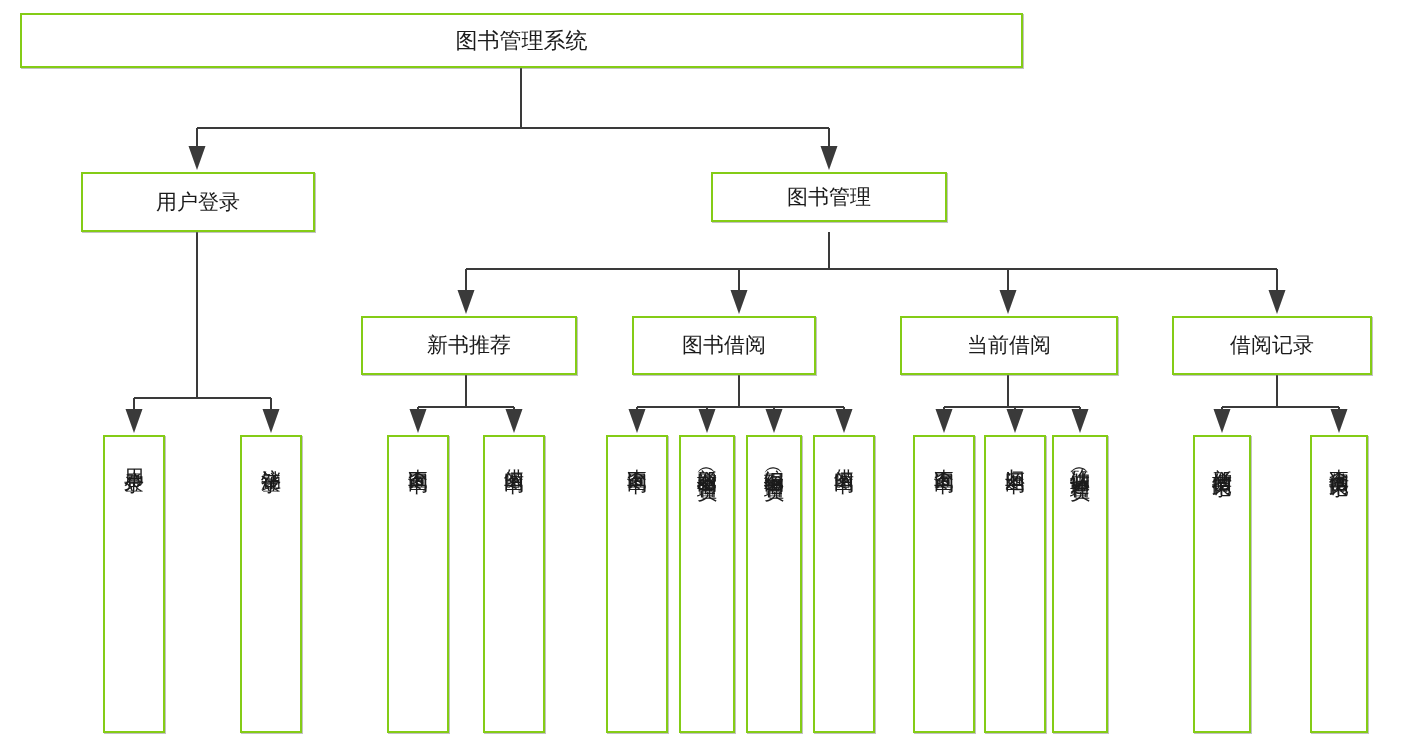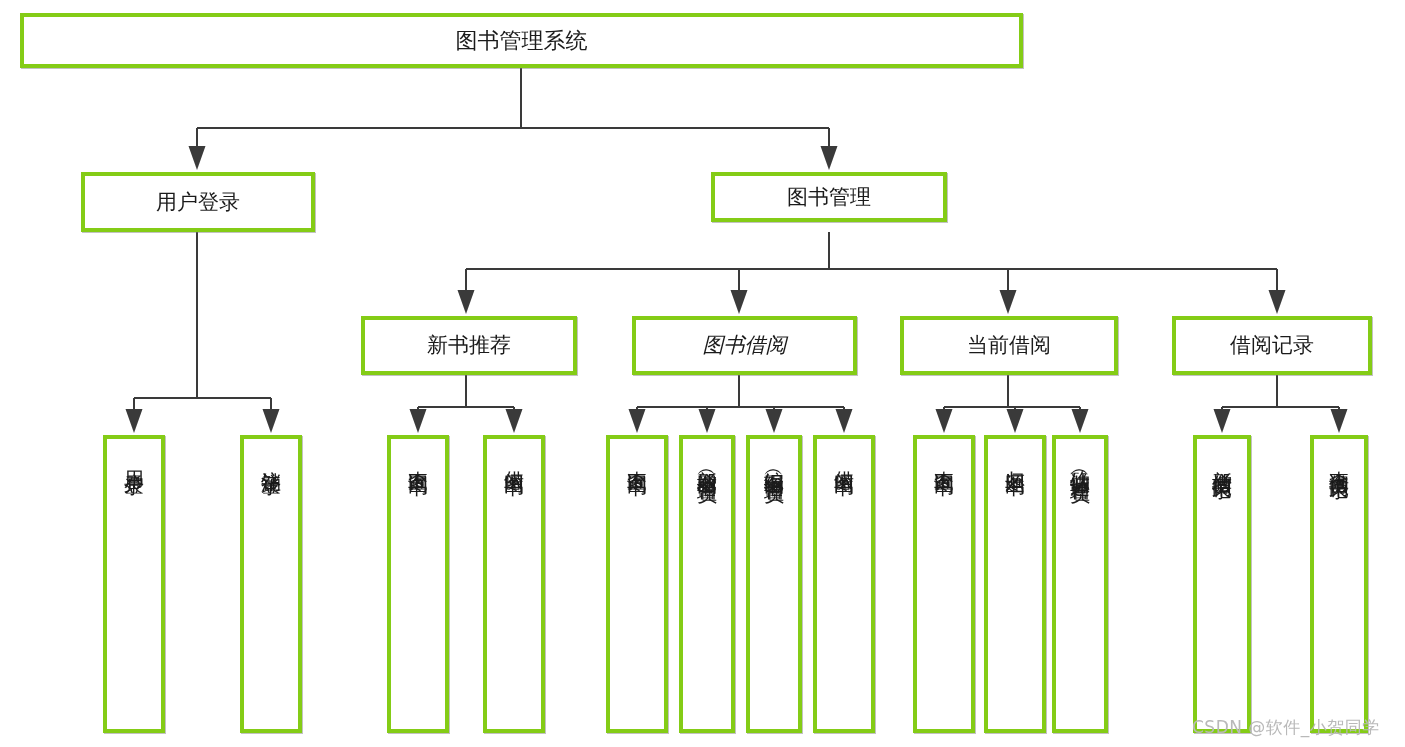--- a/index.html
+++ b/index.html
@@ -23,21 +23,21 @@
     left: 0;
     top: 0;
     width: 1405px;
     height: 747px;
     pointer-events: none;
   }
   .node {
     position: absolute;
     box-sizing: border-box;
     background: #ffffff;
-    border: 4px solid #84cc16;
+    border: 2px solid #84cc16;
     display: flex;
     align-items: center;
     justify-content: center;
     box-shadow: 1px 1px 0 rgba(120,120,120,0.45);
   }
   .node .label {
     color: #1b1b1b;
     line-height: 1.18;
     text-align: center;
     white-space: nowrap;
@@ -132,21 +132,21 @@
       </div>
       <div class="node l2 horiz" style="left: 81px; top: 172px; width: 234px; height: 60px;">
         <span class="label">用户登录</span>
       </div>
       <div class="node l2 horiz" style="left: 711px; top: 172px; width: 236px; height: 50px;">
         <span class="label">图书管理</span>
       </div>
       <div class="node l3 horiz" style="left: 361px; top: 316px; width: 216px; height: 59px; justify-content: center;">
         <span class="label">新书推荐</span>
       </div>
-      <div class="node l3 horiz" style="left: 632px; top: 316px; width: 225px; height: 59px; font-style: italic;">
+      <div class="node l3 horiz" style="left: 632px; top: 316px; width: 184px; height: 59px;">
         <span class="label">图书借阅</span>
       </div>
       <div class="node l3 horiz" style="left: 900px; top: 316px; width: 218px; height: 59px; align-items: center;">
         <span class="label">当前借阅</span>
       </div>
       <div class="node l3 horiz" style="left: 1172px; top: 316px; width: 200px; height: 59px;">
         <span class="label">借阅记录</span>
       </div>
       <div class="node leaf vert" style="left: 103px; top: 435px; width: 62px; height: 298px;">
         <span class="label">用户登录</span>
@@ -181,14 +181,13 @@
       <div class="node leaf vert" style="left: 1052px; top: 435px; width: 56px; height: 298px;">
         <span class="label">确认归还（管理员）</span>
       </div>
       <div class="node leaf vert" style="left: 1193px; top: 435px; width: 58px; height: 298px;">
         <span class="label">新增借阅记录</span>
       </div>
       <div class="node leaf vert" style="left: 1310px; top: 435px; width: 58px; height: 298px;">
         <span class="label">查询借阅记录</span>
       </div>
     </div>
-  <div class="watermark" style="left: 1192px; top: 716px;">CSDN @软件_小贺同学</div>
 </div>
 
 </body></html>

